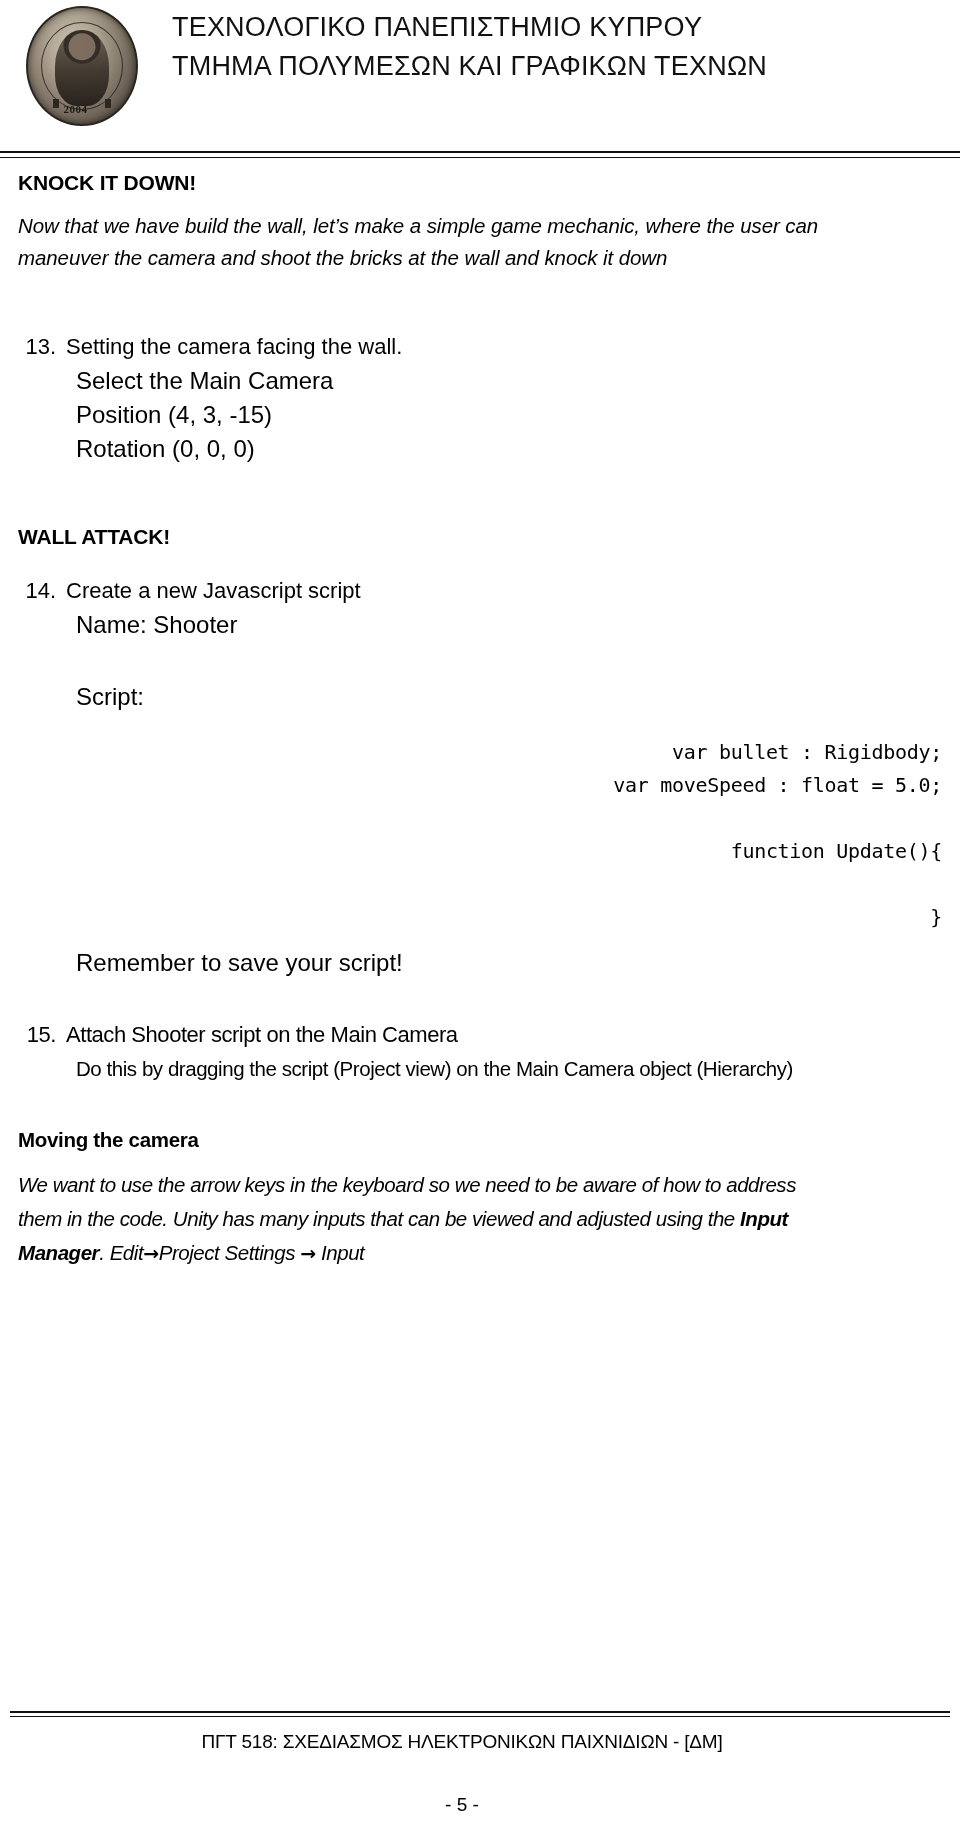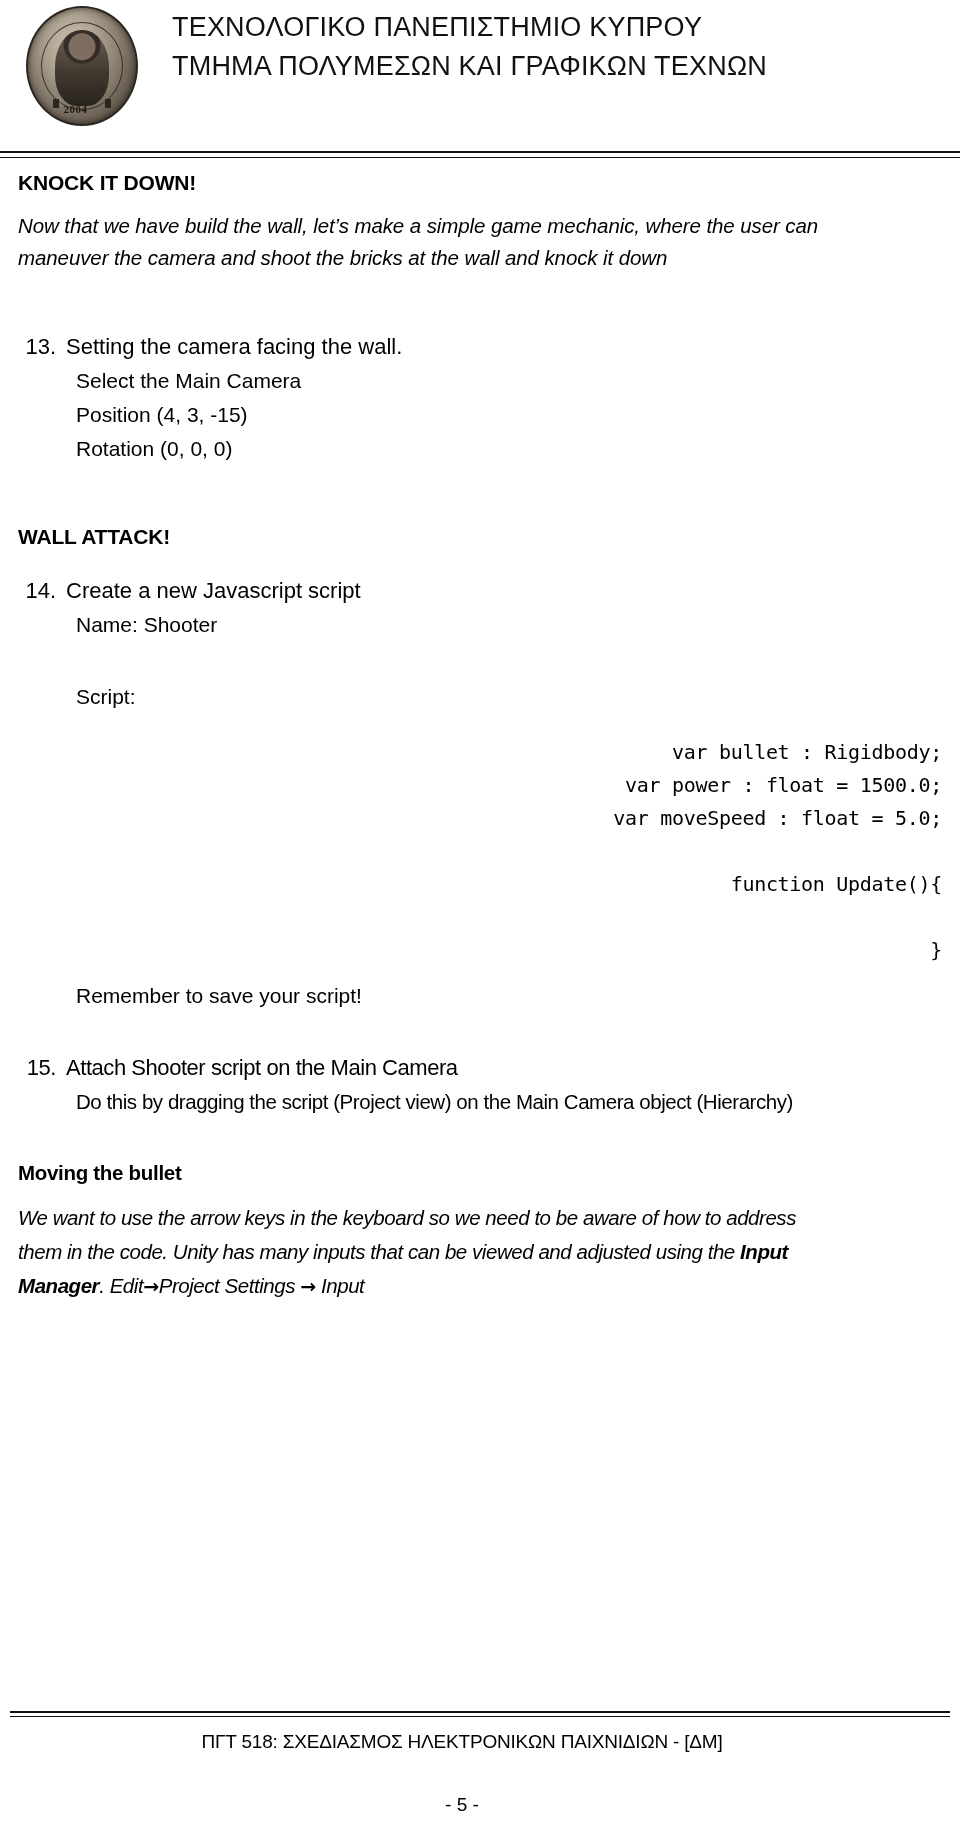--- a/index.html
+++ b/index.html
@@ -148,21 +148,21 @@
   .num-item .num {
     width: 48px;
     flex: 0 0 48px;
     text-align: right;
     padding-right: 10px;
     box-sizing: border-box;
   }
   .num-item .num-text { flex: 1 1 auto; }
 
   .sub-line {
-    font-size: 21px;
+    font-size: 24px;
     line-height: 34px;
     padding-left: 58px;
     margin: 0;
   }
   .sub-line-wide {
     font-size: 20.5px;
     line-height: 34px;
     padding-left: 58px;
     margin: 0;
   }
@@ -295,42 +295,41 @@
   </div>
   <p class="sub-line">Name: Shooter</p>
 
   <div class="spacer-md"></div>
 
   <p class="sub-line">Script:</p>
 
   <div class="spacer-sm"></div>
 
   <pre class="code-block">var bullet : Rigidbody;</pre>
-  <pre class="code-block">var power : float = 1500.0;</pre>
   <pre class="code-block">var moveSpeed : float = 5.0;</pre>
   <div class="code-gap"></div>
   <pre class="code-block">function Update(){</pre>
   <div class="code-gap"></div>
   <pre class="code-block">}</pre>
 
   <div class="spacer-xs"></div>
 
   <p class="sub-line">Remember to save your script!</p>
 
   <div class="spacer-md"></div>
 
   <div class="num-item cond">
     <span class="num">15.</span>
     <span class="num-text">Attach Shooter script on the Main Camera</span>
   </div>
   <p class="sub-line-wide cond">Do this by dragging the script (Project view) on the Main Camera object (Hierarchy)</p>
 
   <div class="spacer-md"></div>
 
-  <h3 class="h-bold-cond">Moving the bullet</h3>
+  <h3 class="h-bold-cond">Moving the camera</h3>
 
   <div class="spacer-xs"></div>
 
   <p class="p-ital-block cond">We want to use the arrow keys in the  keyboard so we need to be aware of how to address</p>
   <p class="p-ital-block cond"><span>them in the code. Unity has many inputs that can be viewed and adjusted using the </span><b>Input</b></p>
   <p class="p-ital-block cond"><b>Manager</b><span>. Edit</span><span class="arrow-glyph">→</span><span>Project Settings </span><span class="arrow-glyph">→</span><span> Input</span></p>
 
 </div>
 
 <div class="doc-footer">

